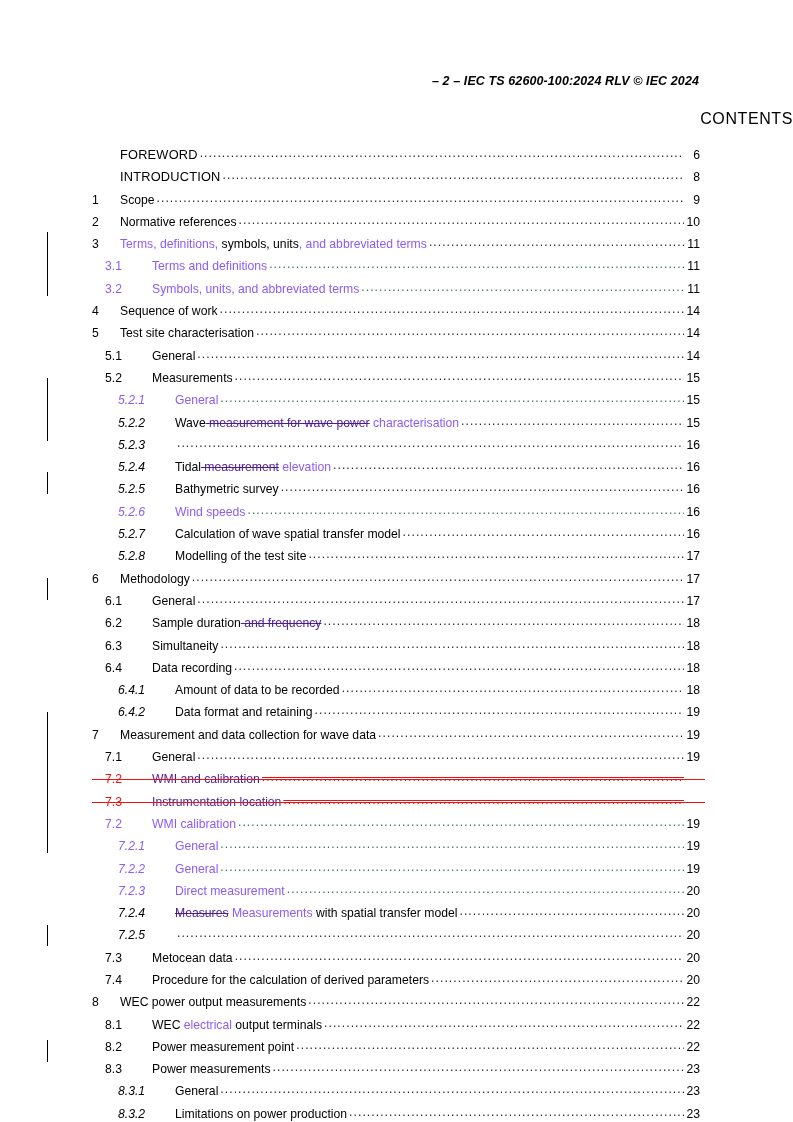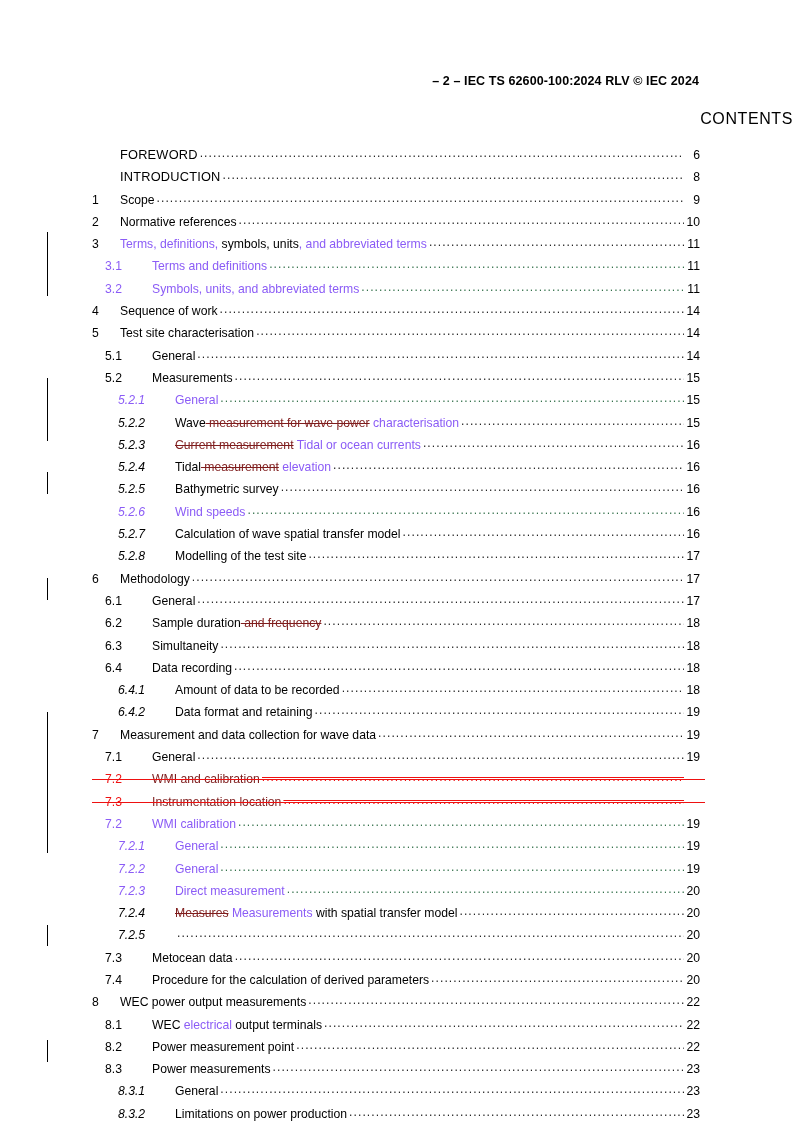--- a/index.html
+++ b/index.html
@@ -19,20 +19,21 @@
   
   .page-header {
     position: absolute;
     top: 74px;
     right: 94px;
     font-size: 12.5px;
     font-weight: bold;
     color: #000;
     white-space: nowrap;
     letter-spacing: 0.1px;
+    font-style: italic;
   }
 
   .contents-title {
     position: absolute;
     top: 110px;
     left: 0;
     width: 793px;
     text-align: right;
     font-size: 16px;
     letter-spacing: 0.6px;
@@ -93,21 +94,21 @@
   .lvl2 .num   { width: 47px; }
   .lvl3        { padding-left: 26px; }
   .lvl3 .num   { width: 57px; font-style: italic; }
 
   
   .plain { padding-left: 0; }
   .plain .label { font-size: 12.8px; letter-spacing: 0.2px; }
 
   
   .ins { color: #8b5cf6; }
-  .del { color: #7f1d1d; text-decoration: line-through; }
+  .del { color: #4c1d95; text-decoration: line-through; }
 
   
   .row-del .num,
   .row-del .label { color: #ee1111; text-decoration: line-through; }
   .row-del .leader { color: #ee1111; }
   .row-del .leader::before { text-decoration: line-through; }
   .row-del .pageno { color: #ee1111; }
   .row-del .strike-ext {
     position: absolute;
     left: 0;
@@ -210,21 +211,20 @@
       <span class="pageno">15</span>
     </div>
     <div class="toc-row lvl3">
       <span class="num">5.2.2</span>
       <span class="label"><span>Wave</span><span class="del"> measurement for wave power</span><span class="ins"> characterisation</span></span>
       <span class="leader leader-blk"></span>
       <span class="pageno">15</span>
     </div>
     <div class="toc-row lvl3">
       <span class="num">5.2.3</span>
-      <span class="label"><span class="del">Current measurement</span><span class="ins"> Tidal or ocean currents</span></span>
       <span class="leader leader-blk"></span>
       <span class="pageno">16</span>
     </div>
     <div class="toc-row lvl3">
       <span class="num">5.2.4</span>
       <span class="label"><span>Tidal</span><span class="del"> measurement</span><span class="ins"> elevation</span></span>
       <span class="leader leader-blk"></span>
       <span class="pageno">16</span>
     </div>
     <div class="toc-row lvl3">

